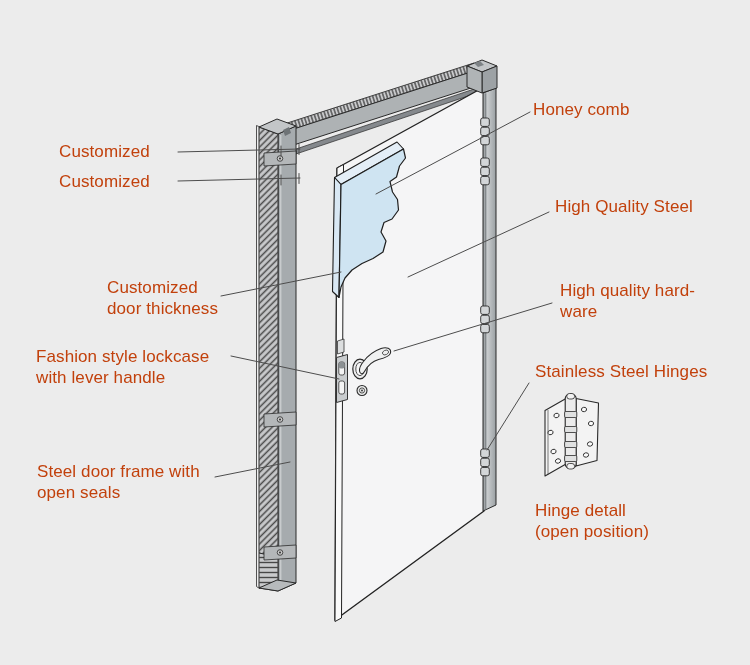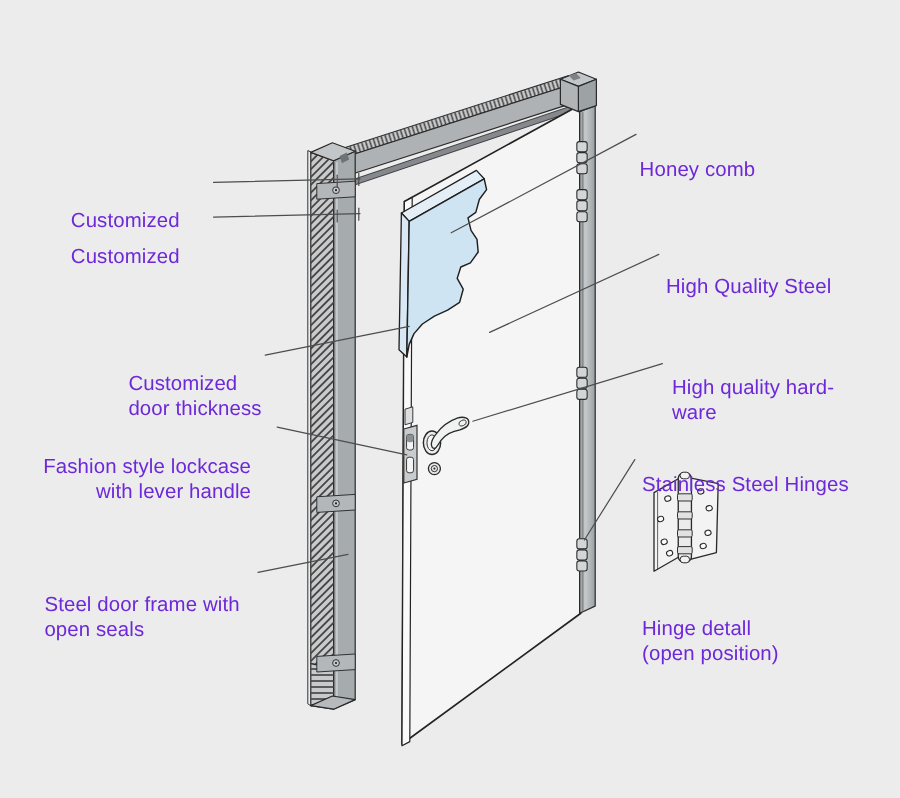--- a/index.html
+++ b/index.html
@@ -7,25 +7,24 @@
     position:relative;
     width:750px;height:665px;
     background:#ececec;
     overflow:hidden;
     font-family:"Liberation Sans",sans-serif;
   }
   .stage svg{position:absolute;left:0;top:0;}
   .label{
     position:absolute;
     font:400 17px/21px "Liberation Sans",sans-serif;
-    color:#6d28d9;
+    color:#c2410c;
     letter-spacing:.1px;
     white-space:nowrap;
     z-index:2;
-    margin-top:32px;
   }
   .label span{display:block;}
 </style>
 </head>
 <body>
 
 <div class="stage">
 
   <svg width="750" height="665" viewBox="0 0 750 665">
     <defs>
@@ -189,30 +188,30 @@
   <div class="label" style="left:107px;top:277px;">
     <span>Customized</span>
     <span>door thickness</span>
   </div>
 
   <div class="label" style="left:560px;top:280px;">
     <span>High quality hard-</span>
     <span>ware</span>
   </div>
 
-  <div class="label" style="left:36px;top:346px;text-align:right;">
+  <div class="label" style="left:36px;top:346px;">
     <span>Fashion style lockcase</span>
     <span>with lever handle</span>
   </div>
 
   <div class="label" style="left:535px;top:361px;text-align:right;">Stainless Steel Hinges</div>
 
   <div class="label" style="left:37px;top:461px;">
     <span>Steel door frame with</span>
     <span>open seals</span>
   </div>
 
-  <div class="label" style="left:535px;top:481px;">
+  <div class="label" style="left:535px;top:500px;">
     <span>Hinge detall</span>
     <span>(open position)</span>
   </div>
 
 </div>
 
 </body></html>

